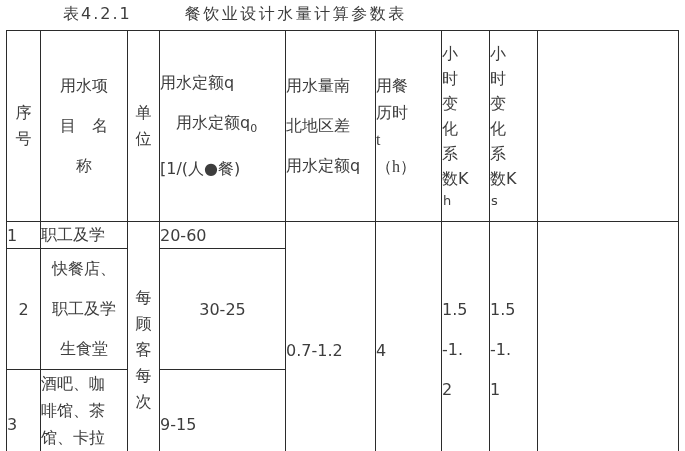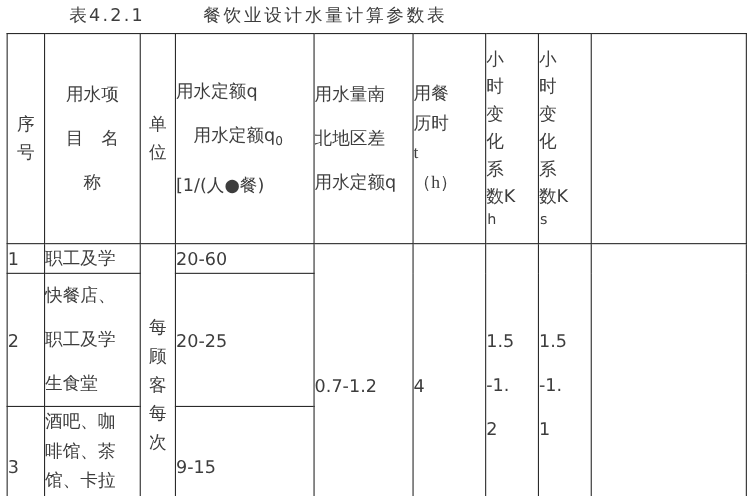--- a/index.html
+++ b/index.html
@@ -26,21 +26,21 @@
   }
   table.grid td{
     border:1px solid #2b2b2b;
     padding:0;margin:0;
     vertical-align:middle;
     font-size:16px;color:#3d3d3d;
     overflow:hidden;
   }
   tr.hrow td{height:190px;}
   tr.r1 td{height:26px;}
-  tr.r2 td{height:83px;}
+  tr.r2 td{height:83px;text-align:center;}
   tr.r3 td{height:107px;}
   .pl{white-space:pre-line;}
   .ctr{text-align:center;}
   .lft{text-align:left;}
   .p6{padding-left:6px;}
   .p7{padding-left:7px;}
   .p8{padding-left:8px;}
   .lh25{line-height:25px;}
   .lh26{line-height:26px;}
   .lh27{line-height:27px;font-family:Liberation Serif, serif;}
@@ -129,21 +129,21 @@
 -1.
 1</td>
         <td rowspan="3"></td>
       </tr>
 
       <tr class="r2">
         <td class="lft p7">2</td>
         <td class="lft p8 pl lh28">快餐店、
 职工及学
 生食堂</td>
-        <td class="lft p8">20-25</td>
+        <td class="lft p8">30-25</td>
       </tr>
 
       <tr class="r3">
         <td class="lft p7">3</td>
         <td class="lft p8 pl lh27">酒吧、咖
 啡馆、茶
 馆、卡拉
 OK馆</td>
         <td class="lft p8">9-15</td>
       </tr>

